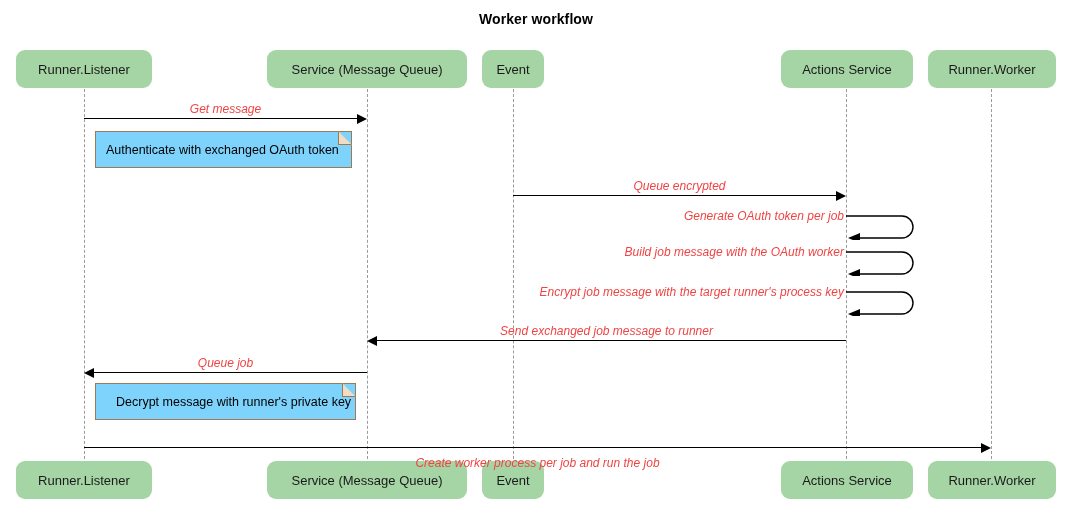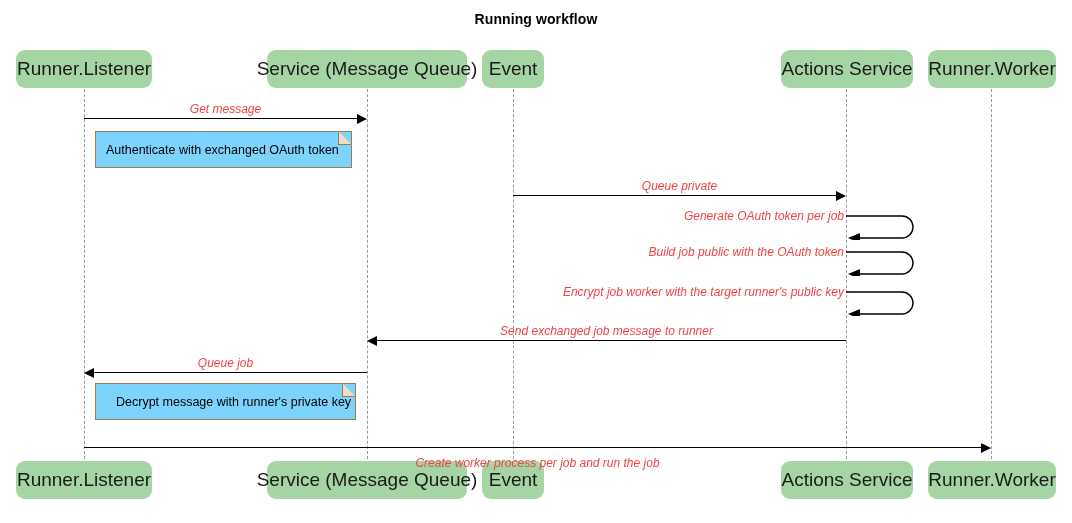--- a/index.html
+++ b/index.html
@@ -12,21 +12,21 @@
   }
 
   .lifeline{
     position:absolute;width:0;border-left:1px dashed #9a9a9a;
   }
 
   .actor{
     position:absolute;box-sizing:border-box;
     background:#a6d5a5;border-radius:9px;
     display:flex;align-items:center;justify-content:center;
-    font-size:19px;color:#1a1a1a;white-space:nowrap;
+    font-size:13px;color:#1a1a1a;white-space:nowrap;
   }
 
   .note{
     position:absolute;box-sizing:border-box;
     background:#7dd3fc;border:1px solid #9a7b54;
     font-size:12.5px;color:#000;
     display:flex;align-items:center;
     padding-left:10px;
   }
   .note .fold{
@@ -55,21 +55,21 @@
   .msg-label.rightalign{text-align:right;}
 
   .selfloop{position:absolute;}
   .selfloop svg{display:block;}
 </style>
 </head>
 <body>
 
 <div id="diagram">
 
-  <div class="title">Running workflow</div>
+  <div class="title">Worker workflow</div>
 
   <div class="lifeline" style="left:84px;  top:89px; height:370px;"></div>
   <div class="lifeline" style="left:367px; top:89px; height:370px;"></div>
   <div class="lifeline" style="left:513px; top:89px; height:370px;"></div>
   <div class="lifeline" style="left:846px; top:89px; height:370px;"></div>
   <div class="lifeline" style="left:991px; top:89px; height:370px;"></div>
 
   <div class="actor" style="left:16px; top:50px; width:136px; height:38px;">
     <span>Runner.Listener</span>
   </div>
@@ -104,41 +104,41 @@
 
   <div class="msg-label" style="left:84px; top:102px; width:283px;">Get message</div>
   <div class="msg-line" style="left:84px; top:118px; width:273px;"></div>
   <div class="arrowhead right" style="left:357px; top:113.5px;"></div>
 
   <div class="note" style="left:95px; top:131px; width:257px; height:37px;">
     <span class="fold"></span>
     <span>Authenticate with exchanged OAuth token</span>
   </div>
 
-  <div class="msg-label" style="left:513px; top:179px; width:333px;">Queue private</div>
+  <div class="msg-label" style="left:513px; top:179px; width:333px;">Queue encrypted</div>
   <div class="msg-line" style="left:513px; top:195px; width:323px;"></div>
   <div class="arrowhead right" style="left:836px; top:190.5px;"></div>
 
   <div class="msg-label rightalign" style="left:546px; top:209px; width:298px;text-align:right;">Generate OAuth token per job</div>
   <div class="selfloop" style="left:846px; top:210px;">
     <svg width="80" height="30" viewBox="0 0 80 30">
       <path d="M0,6 L56,6 A11,11 0 0 1 56,28 L14,28" fill="none" stroke="#000" stroke-width="1.4"></path>
       <polygon points="14,23 2,28 14,33" fill="#000"></polygon>
     </svg>
   </div>
 
-  <div class="msg-label rightalign" style="left:546px; top:245px; width:298px;">Build job public with the OAuth token</div>
+  <div class="msg-label rightalign" style="left:546px; top:245px; width:298px;">Build job message with the OAuth worker</div>
   <div class="selfloop" style="left:846px; top:246px;">
     <svg width="80" height="30" viewBox="0 0 80 30">
       <path d="M0,6 L56,6 A11,11 0 0 1 56,28 L14,28" fill="none" stroke="#000" stroke-width="1.4"></path>
       <polygon points="14,23 2,28 14,33" fill="#000"></polygon>
     </svg>
   </div>
 
-  <div class="msg-label rightalign" style="left:480px; top:285px; width:364px;">Encrypt job worker with the target runner's public key</div>
+  <div class="msg-label rightalign" style="left:480px; top:285px; width:364px;">Encrypt job message with the target runner's process key</div>
   <div class="selfloop" style="left:846px; top:286px;">
     <svg width="80" height="30" viewBox="0 0 80 30">
       <path d="M0,6 L56,6 A11,11 0 0 1 56,28 L14,28" fill="none" stroke="#000" stroke-width="1.4"></path>
       <polygon points="14,23 2,28 14,33" fill="#000"></polygon>
     </svg>
   </div>
 
   <div class="msg-label" style="left:367px; top:324px; width:479px;">Send exchanged job message to runner</div>
   <div class="msg-line" style="left:377px; top:340px; width:469px;"></div>
   <div class="arrowhead left" style="left:367px; top:335.5px;"></div>

